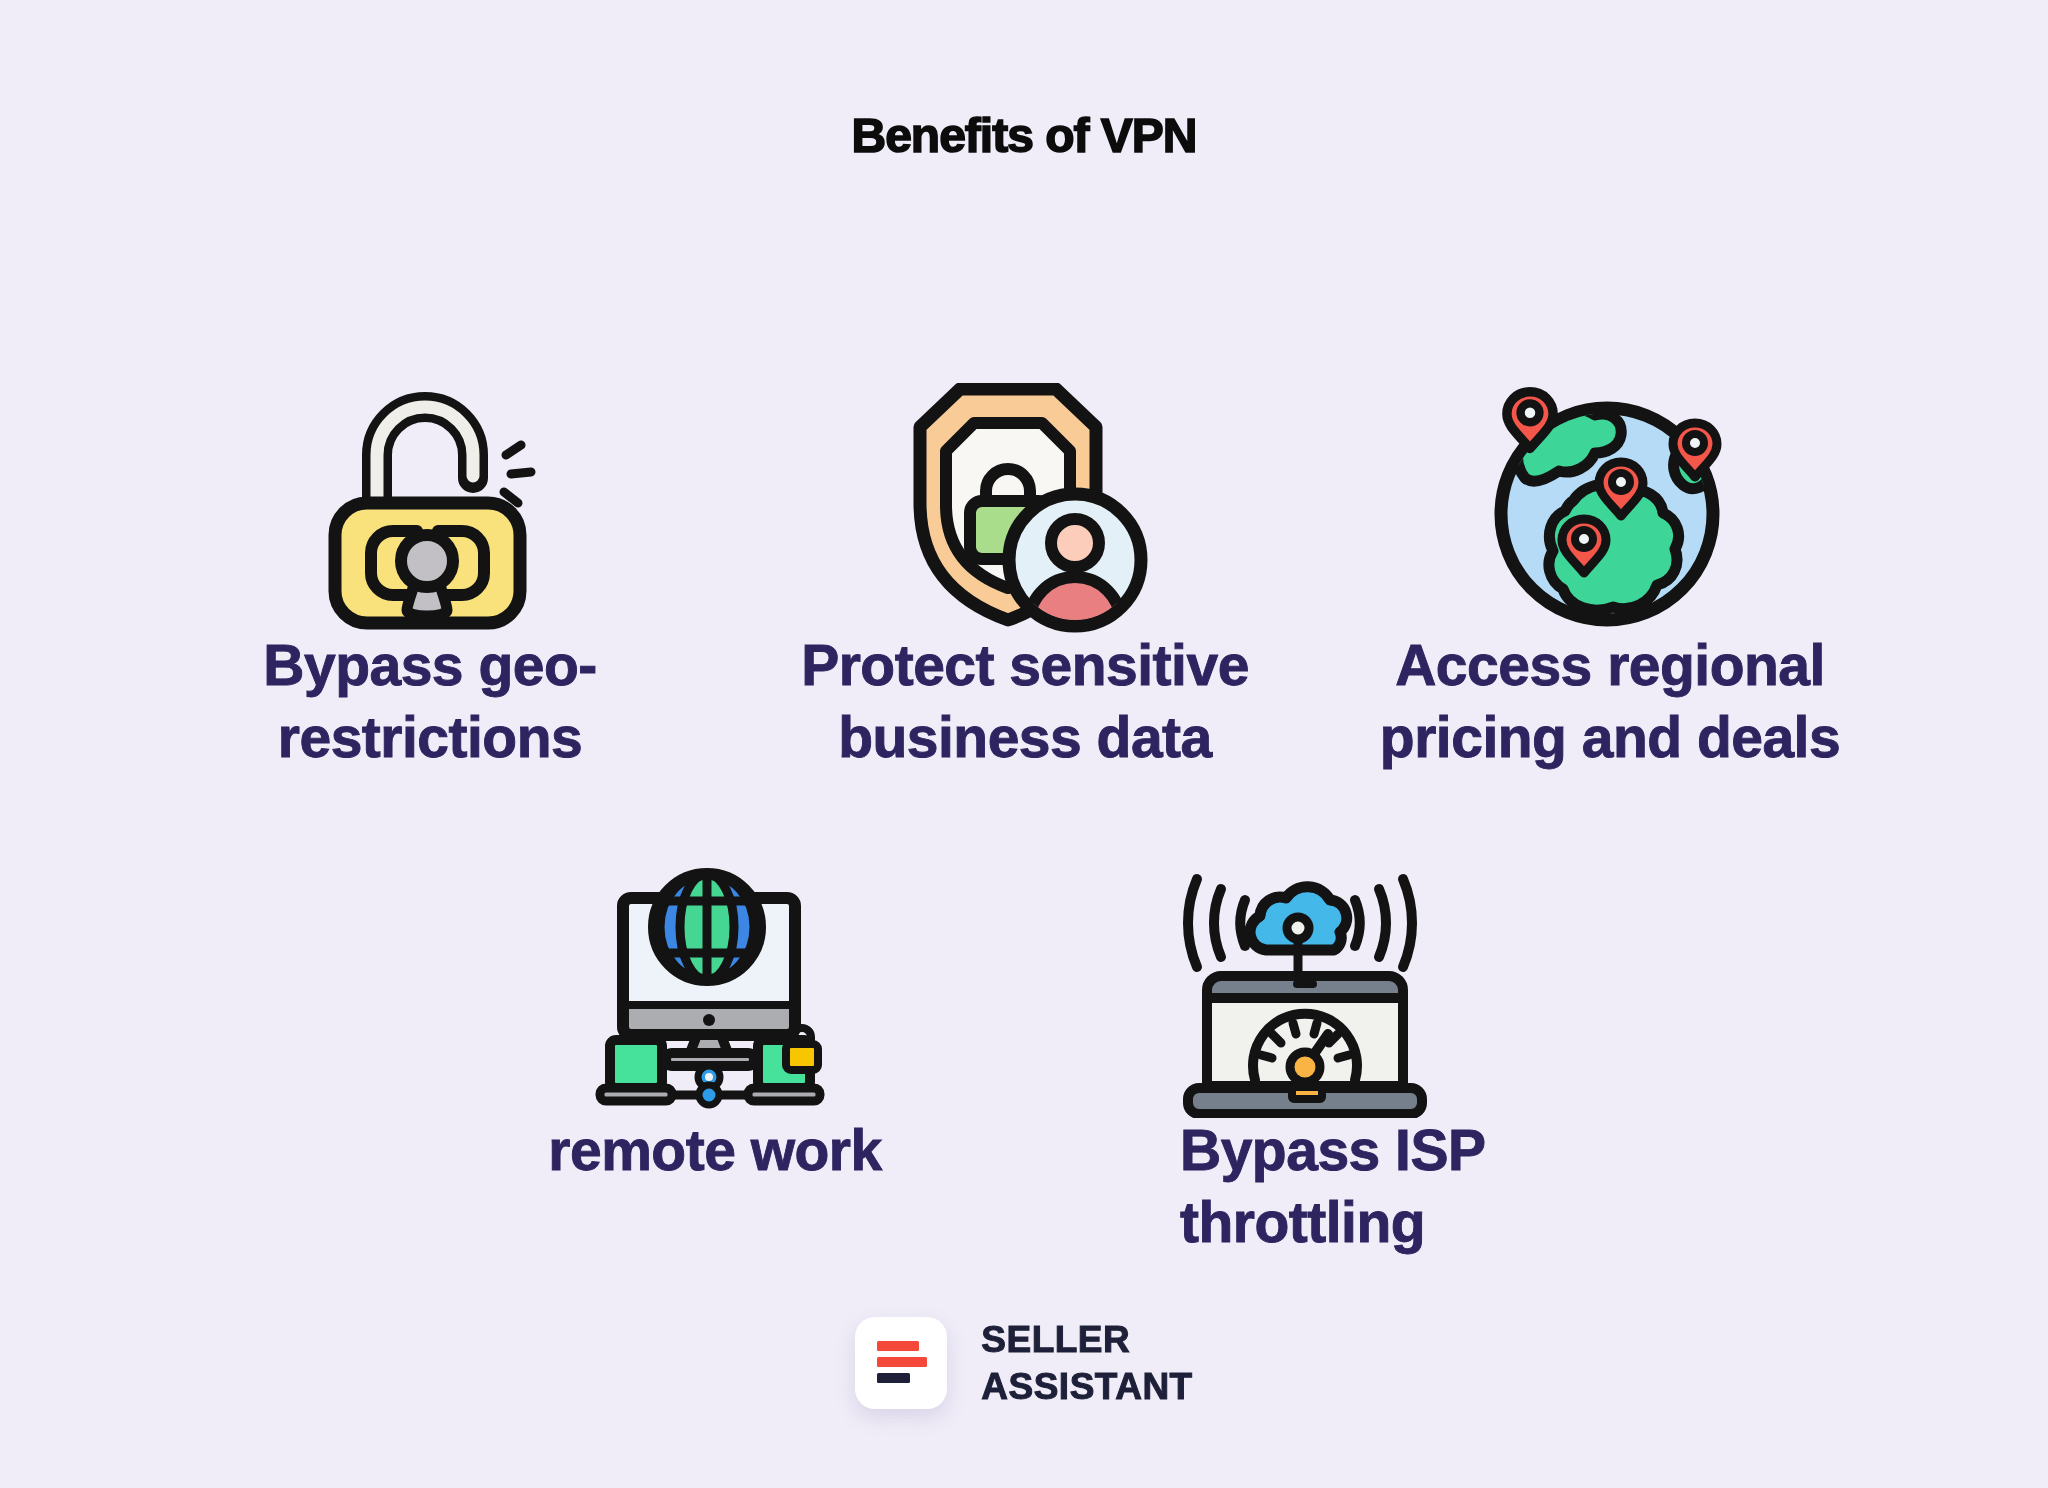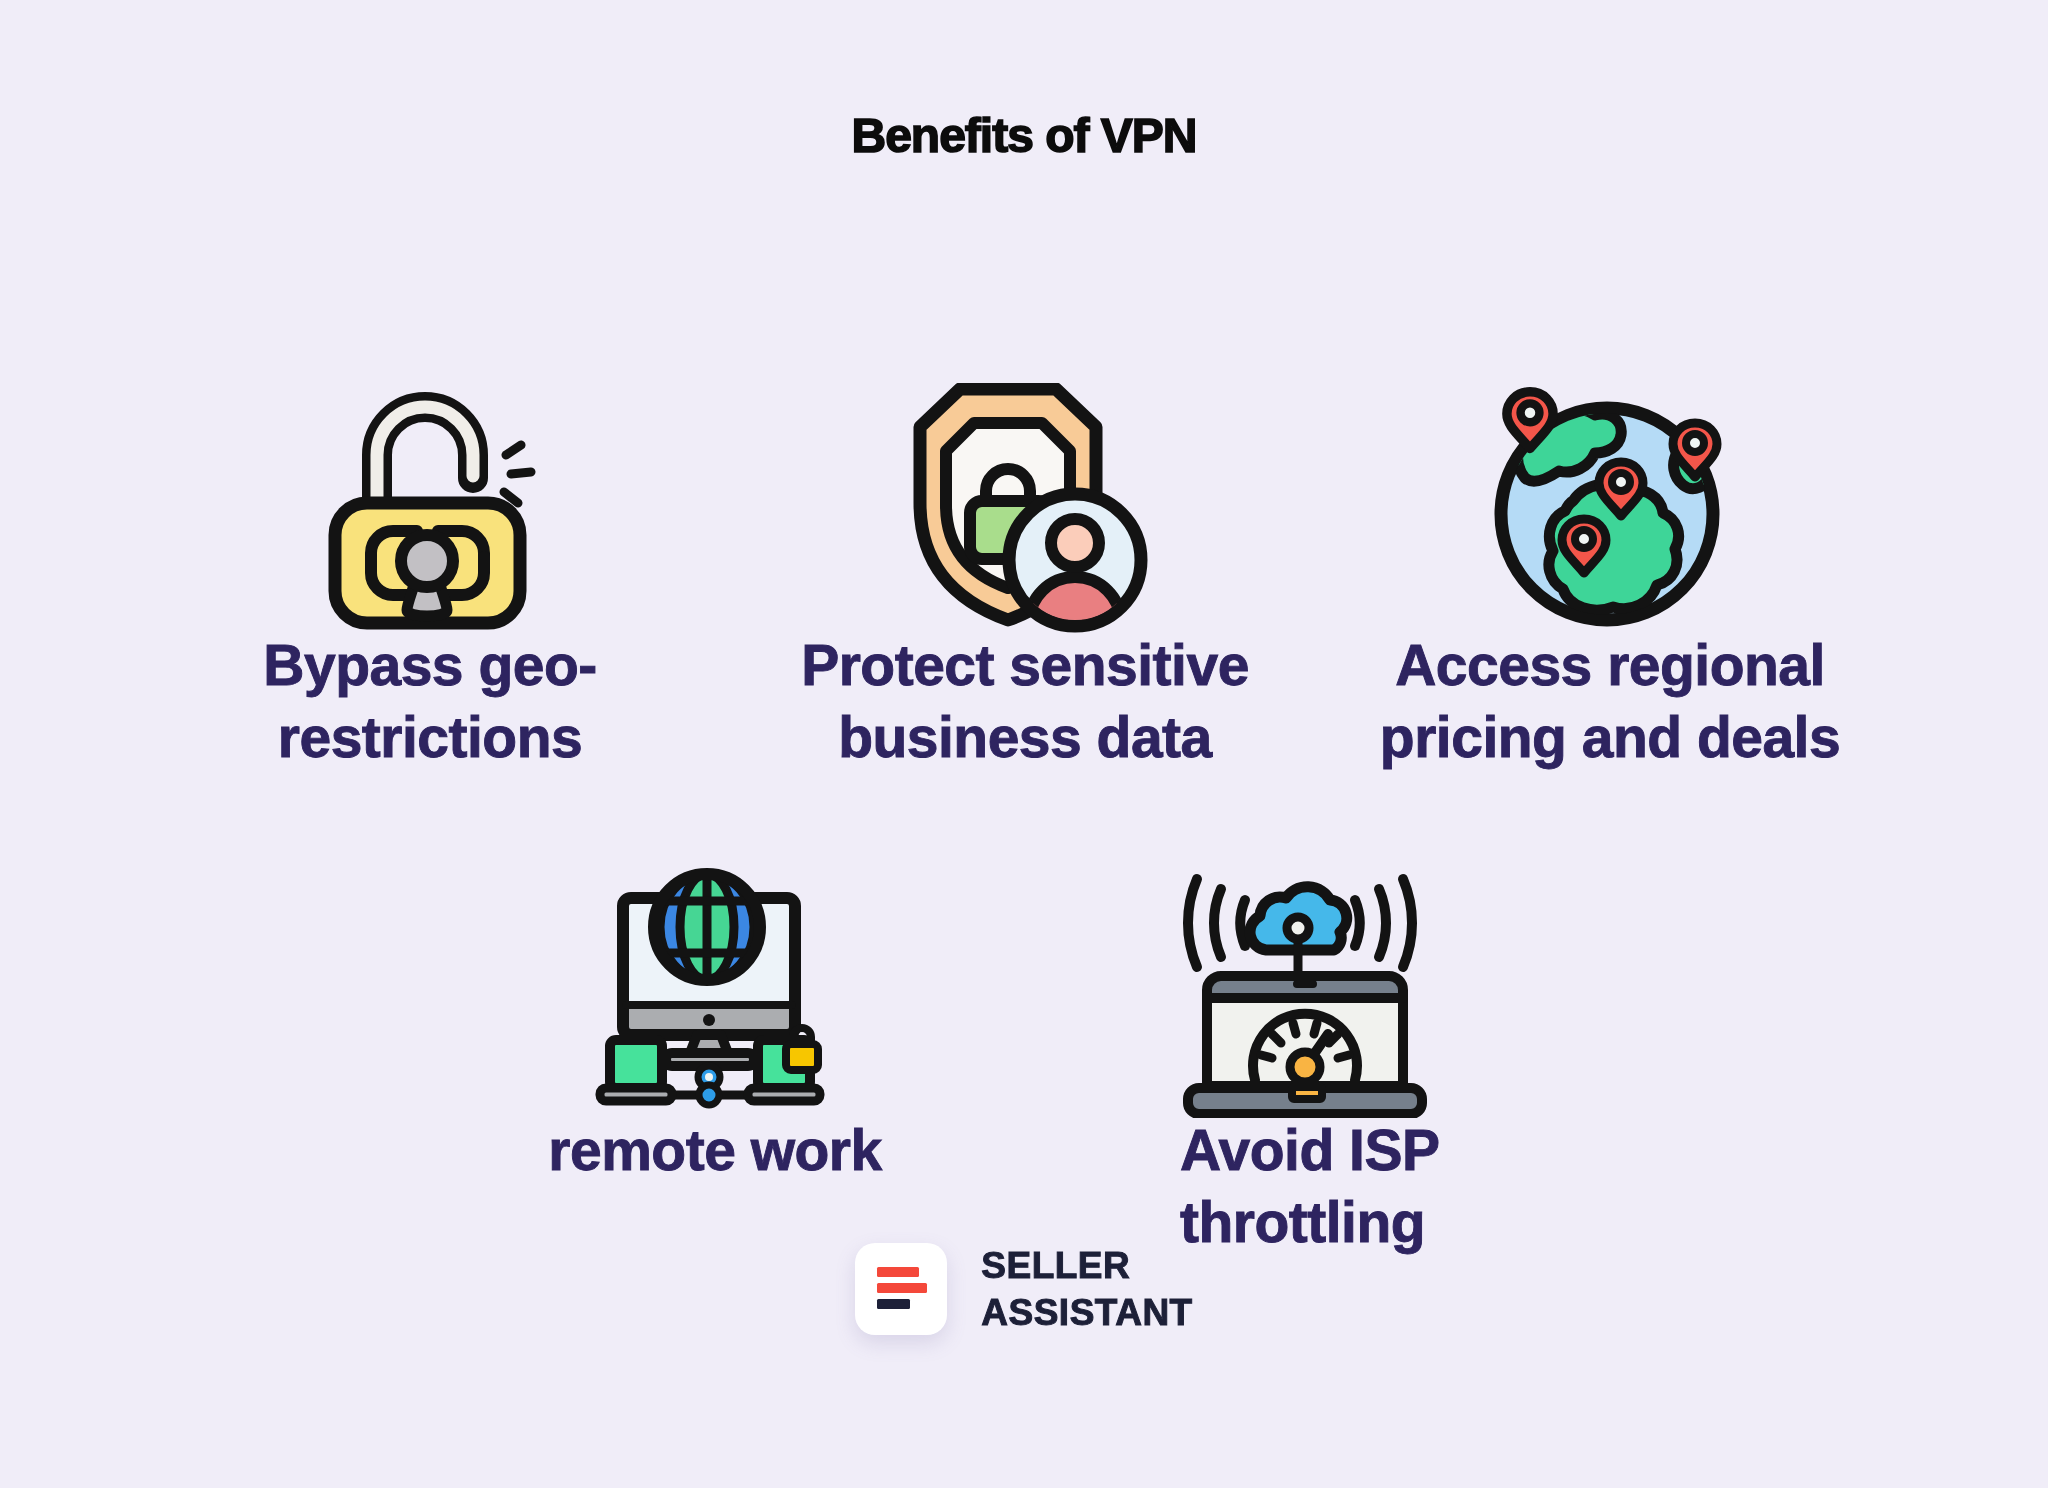--- a/index.html
+++ b/index.html
@@ -19,21 +19,21 @@
   }
   .benefit.left-align{ align-items:flex-start; }
   .icon-wrap{ line-height:0; }
   .label{
     margin-top:-4px; font-size:57px; line-height:72px; font-weight:bold;
     letter-spacing:-0.5px; color:var(--benefit-text,#2E2460);
     -webkit-text-stroke:0.9px currentColor; text-align:center;
   }
   .left-align .label{ text-align:left; }
   .footer{
-    position:absolute; top:1224px; left:0; width:100%; height:130px;
+    position:absolute; top:1298px; left:0; width:100%; height:130px;
     display:flex; align-items:center; justify-content:center; gap:34px;
   }
   .logo-box{
     width:92px; height:92px; background:var(--logo-bg,#FFFFFF); border-radius:20px;
     box-shadow:0 8px 20px rgba(110,100,160,0.18); line-height:0;
   }
   .brand-text{
     font-size:37px; line-height:47px; font-weight:bold; letter-spacing:0.5px;
     color:var(--brand-navy,#1D2038); -webkit-text-stroke:1px currentColor;
   }
@@ -220,21 +220,21 @@
         <line class="o" stroke-width="9" x1="149" y1="175" x2="158" y2="166"></line>
         <line class="o" stroke-width="9" x1="158" y1="190" x2="169" y2="187"></line>
         <line class="o" stroke-width="10" x1="125" y1="199" x2="148" y2="166"></line>
         <circle class="o f-orange" stroke-width="9" cx="125" cy="199" r="15"></circle>
 
         <rect class="o f-slate" stroke-width="10" x="8" y="220" width="234" height="26" rx="11"></rect>
         <rect class="o f-orange" stroke-width="8" x="112" y="219" width="30" height="12" rx="2"></rect>
       </svg>
     </div>
     <div class="label">
-      <div>Avoid ISP</div>
+      <div>Bypass ISP</div>
       <div>throttling</div>
     </div>
   </div>
 
   <div class="footer">
     <div class="logo-box">
       <svg width="92" height="92" viewBox="0 0 92 92">
         <rect class="f-red" x="22" y="24" width="42" height="10" rx="1.5"></rect>
         <rect class="f-red" x="22" y="40" width="50" height="10" rx="1.5"></rect>
         <rect class="f-navy" x="22" y="56" width="33" height="10" rx="1.5"></rect>

